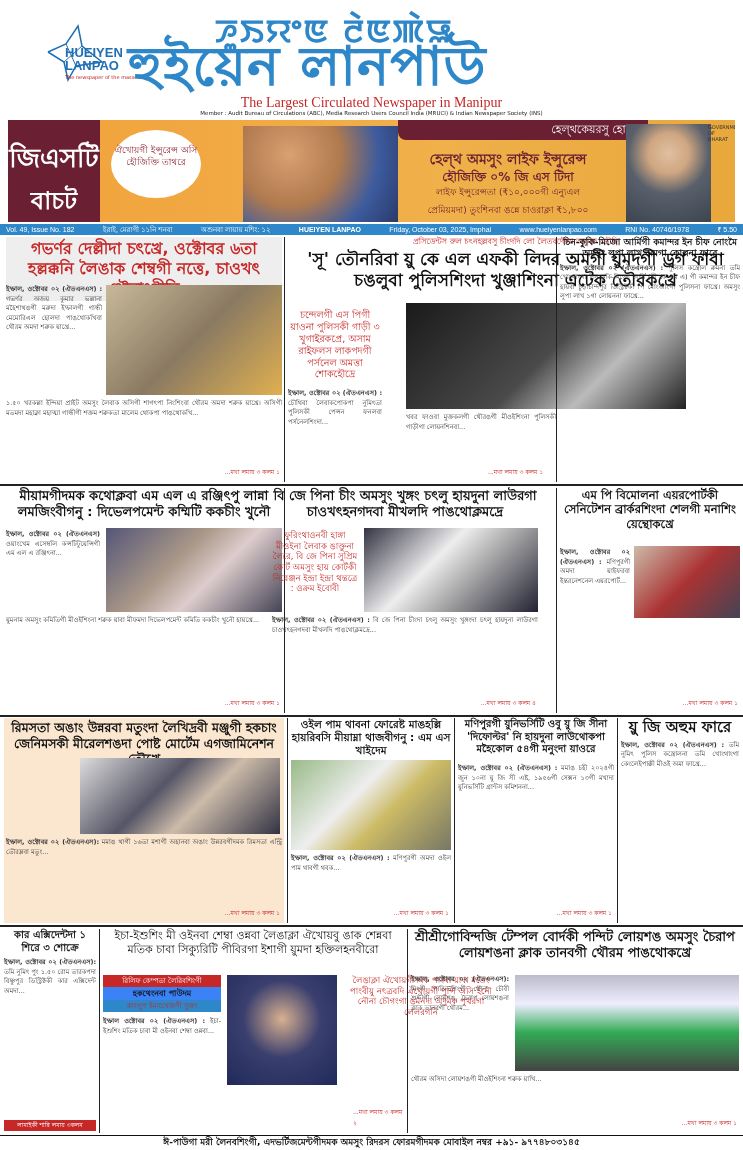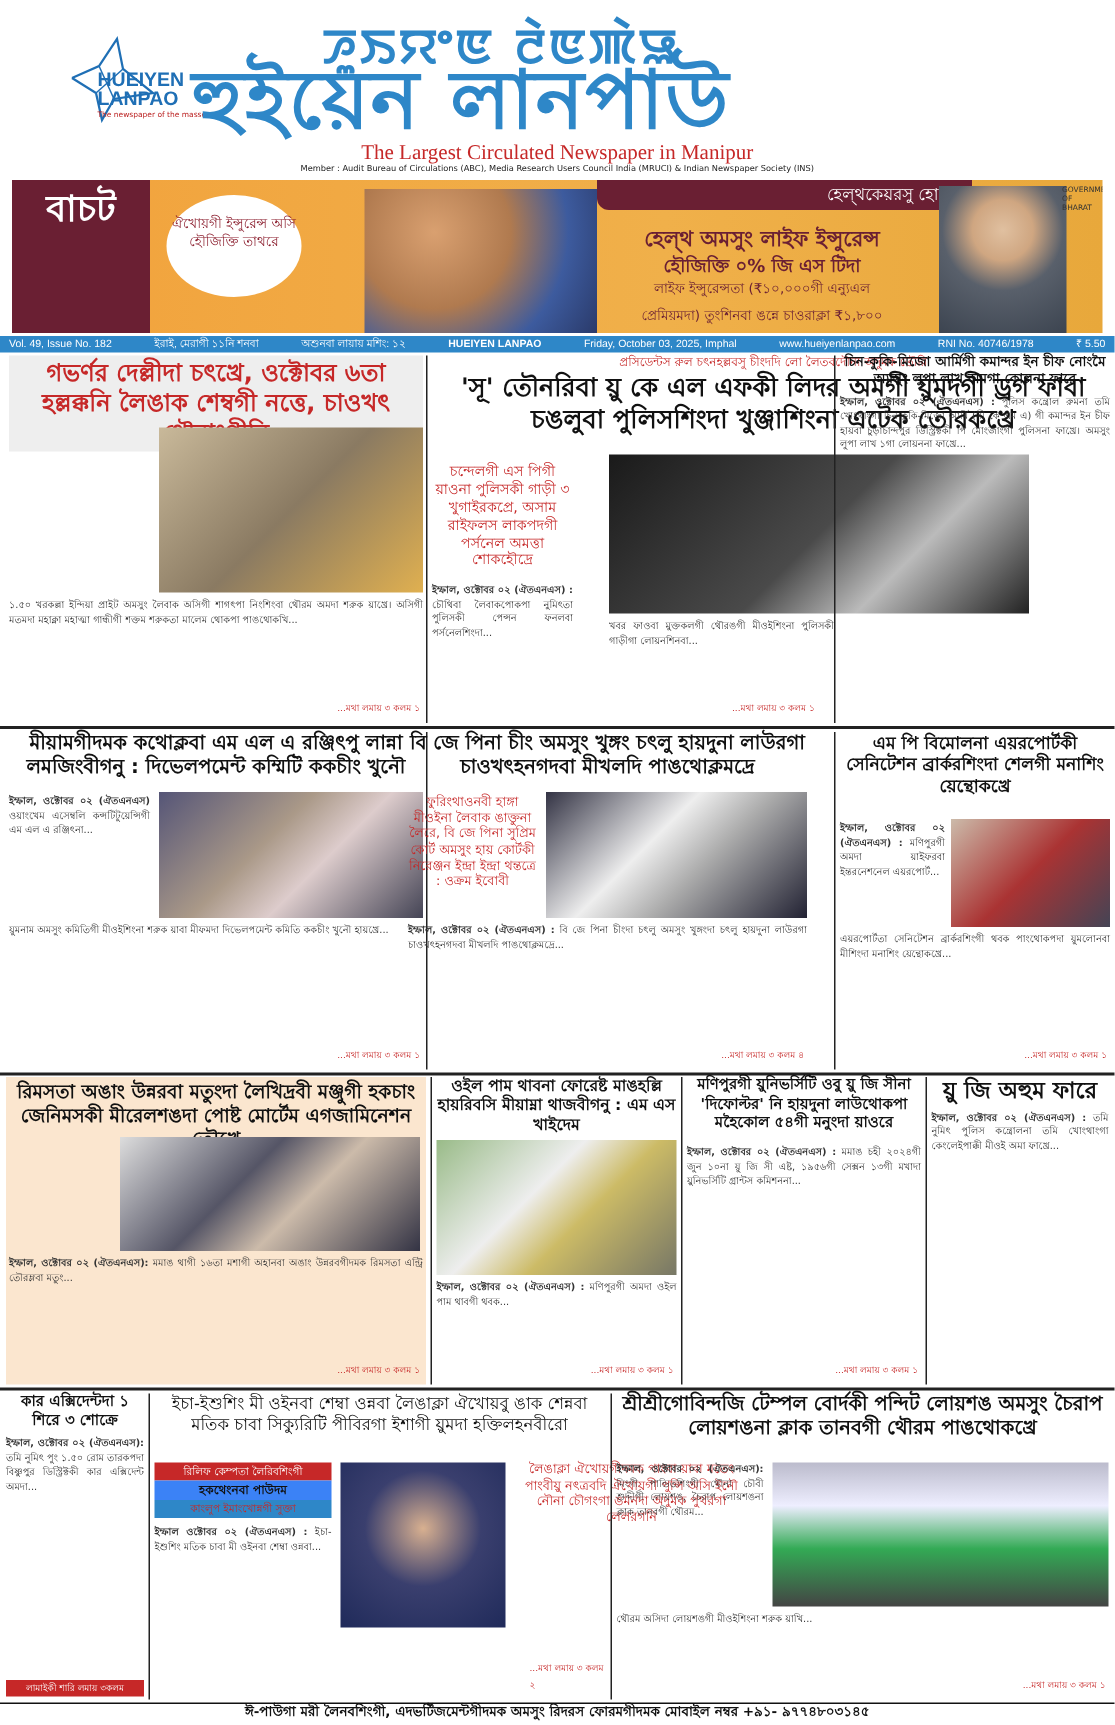--- a/index.html
+++ b/index.html
@@ -51,20 +51,21 @@
     <div class="tag">The newspaper of the masses</div>
   </div>
   <div class="abs title-top">ꯍꯨꯏꯌꯦꯟ ꯂꯥꯟꯄꯥꯎ</div>
   <div class="abs title-main">হুইয়েন লানপাউ</div>
 </div>
 <div class="abs tagline">The Largest Circulated Newspaper in Manipur</div>
 <div class="abs member">Member : Audit Bureau of Circulations (ABC), Media Research Users Council India (MRUCI) &amp; Indian Newspaper Society (INS)</div>
 
 <div class="abs ad">
   <div class="gst">
+    <div class="g1">জিএসটি</div>
     <div class="g2">বাচট</div>
 
   </div>
   <div class="bubble">ঐখোয়গী ইন্সুরেন্স অসি হৌজিক্তি তাথরে</div>
   <div class="family"></div>
   <div class="hdr">হেল্থকেয়রসু হোংথরে</div>
   <div class="l1">হেল্থ অমসুং লাইফ ইন্সুরেন্স</div>
   <div class="l2">হৌজিক্তি ০% জি এস টিদা</div>
   <div class="l3">লাইফ ইন্সুরেন্সতা (₹১০,০০০গী এন্যুএল</div>
   <div class="l4">প্রেমিয়মদা) তুংশিনবা ঙন্নে চাওরাক্লা ₹১,৮০০</div>
@@ -78,20 +79,21 @@
   <span>অশুনবা লায়ায় মশিং: ১২</span>
   <span style="font-weight:bold">HUEIYEN LANPAO</span>
   <span>Friday, October 03, 2025, Imphal</span>
   <span>www.hueiyenlanpao.com</span>
   <span>RNI No. 40746/1978</span>
   <span>₹ 5.50</span>
 </div>
 
 <div class="abs" style="left:6px;top:237px;width:276px;height:245px">
   <div class="hl red" style="font-size:16px;font-weight:bold;background:#eee;padding:2px">গভর্ণর দেল্লীদা চৎখ্রে, ওক্টোবর ৬তা হল্লক্কনি লৈঙাক শেম্বগী নত্তে, চাওখৎ থৌরাংগীনি</div>
+  <div class="body" style="position:absolute;left:0;top:48px;width:96px"><b>ইম্ফাল, ওক্টোবর ০২ (ঐতএনএস) :</b> গভর্ণর অজয় কুমার ভল্লানা মহৈশাথঙগী মরুদা ইম্ফালগী গান্ধী মেমোরিএল হোলদা পাঙথোকখিবা থৌরম অমদা শরুক য়াখ্রে...</div>
   <div class="photo abs" style="left:100px;top:48px;width:176px;height:110px;background:linear-gradient(135deg,#c9b99a,#8a7a62 50%,#e0b050)"></div>
   <div class="body abs" style="left:0;top:162px;width:276px">১.৫০ খরকল্লা ইন্দিয়া প্রাইট অমসুং লৈবাক অসিগী শাগৎপা নিংশিংবা থৌরম অমদা শরুক য়াখ্রে। অসিগী মতমদা মহাক্না মহাত্মা গান্ধীগী শক্তম শরুকতা মালেম থোকপা পাঙথোকখি...</div>
   <div class="cont abs" style="right:2px;bottom:4px">...মথা লমায় ৩ কলম ১</div>
 </div>
 <div class="abs rule" style="left:284px;top:237px;width:1px;height:245px"></div>
 
 <div class="abs" style="left:288px;top:237px;width:270px;height:245px">
   <div class="hl red" style="font-size:8px;width:455px">প্রসিডেন্টস রুল চৎনহল্লবসু চীংদদি লো লৈতবদৌনা অদুমক তৌরি</div>
   <div class="hl" style="font-size:17px;font-weight:bold;width:455px;margin-top:2px">'সূ' তৌনরিবা য়ু কে এল এফকী লিদর অমগী য়ুমদগী ড্রগ ফাবা চঙলুবা পুলিসশিংদা খুঞ্জাশিংনা এটেক তৌরকখ্রে</div>
   <div class="hl red abs" style="left:2px;top:72px;width:90px;font-size:9.5px">চন্দেলগী এস পিগী য়াওনা পুলিসকী গাড়ী ৩ খুগাইরকপ্রে, অসাম রাইফলস লাকপদগী পর্সনেল অমত্তা শোকহৌদ্রে</div>
@@ -120,21 +122,20 @@
   <div class="hl red abs" style="left:0;top:42px;width:86px;font-size:8.5px">ফুরিংথাওনবী হাঙ্গা মীওইনা লৈবাক ঙাক্তুনা লৈরে, বি জে পিনা সুপ্রিম কোর্ট অমসুং হায় কোর্টকী নিরেঞ্জন ইন্দ্রা ইন্দ্রা থন্তত্রে : ওক্রম ইবোবী</div>
   <div class="photo abs" style="left:92px;top:40px;width:174px;height:84px;background:linear-gradient(135deg,#334,#eee 40%,#aaa 60%,#223)"></div>
   <div class="body abs" style="left:0;top:128px;width:266px"><b>ইম্ফাল, ওক্টোবর ০২ (ঐতএনএস) :</b> বি জে পিনা চীংদা চৎলু অমসুং খুঙ্গংদা চৎলু হায়দুনা লাউরগা চাওখৎহনগদবা মীখলদি পাঙথোক্লমদ্রে...</div>
   <div class="cont abs" style="right:2px;bottom:4px">...মথা লমায় ৩ কলম ৪</div>
 </div>
 <div class="abs rule" style="left:556px;top:488px;width:1px;height:225px"></div>
 <div class="abs" style="left:560px;top:488px;width:180px;height:225px">
   <div class="hl" style="font-size:11.5px;font-weight:bold">এম পি বিমোলনা এয়রপোর্টকী সেনিটেশন ব্রার্করশিংদা শেলগী মনাশিং য়েন্থোকখ্রে</div>
   <div class="body abs" style="left:0;top:60px;width:70px"><b>ইম্ফাল, ওক্টোবর ০২ (ঐতএনএস) :</b> মণিপুরগী অমদা য়াইফরবা ইন্তরনেশনেল এয়রপোর্ট...</div>
   <div class="photo abs" style="left:74px;top:58px;width:106px;height:72px;background:linear-gradient(135deg,#cba,#a33 50%,#445)"></div>
-  <div class="body abs" style="left:0;top:134px;width:180px">এয়রপোর্টতা সেনিটেশন ব্রার্করশিংগী থবক পাংথোকপদা য়ুমলোনবা মীশিংদা মনাশিং য়েন্থোকখ্রে...</div>
   <div class="cont abs" style="right:2px;bottom:4px">...মথা লমায় ৩ কলম ১</div>
 </div>
 
 <div class="abs rule" style="left:0;top:715px;width:743px;height:1.5px"></div>
 <div class="abs box-peach" style="left:4px;top:718px;width:280px;height:205px">
   <div class="hl" style="font-size:12.5px;font-weight:bold;padding:2px">রিমসতা অঙাং উন্নরবা মতুংদা লৈখিদ্রবী মঞ্জুগী হকচাং জেনিমসকী মীরেলশঙদা পোষ্ট মোর্টেম এগজামিনেশন তৌখ্রে</div>
   <div class="photo abs" style="left:76px;top:40px;width:200px;height:76px;background:linear-gradient(135deg,#ddd,#556 40%,#cba 60%,#334)"></div>
   <div class="body abs" style="left:2px;top:120px;width:276px"><b>ইম্ফাল, ওক্টোবর ০২ (ঐতএনএস):</b> মমাঙ থাগী ১৬তা মশাগী অহানবা অঙাং উন্নরবগীদমক রিমসতা এন্ট্রি তৌরম্লবা মতুং...</div>
   <div class="cont abs" style="right:4px;bottom:4px">...মথা লমায় ৩ কলম ১</div>
 </div>

